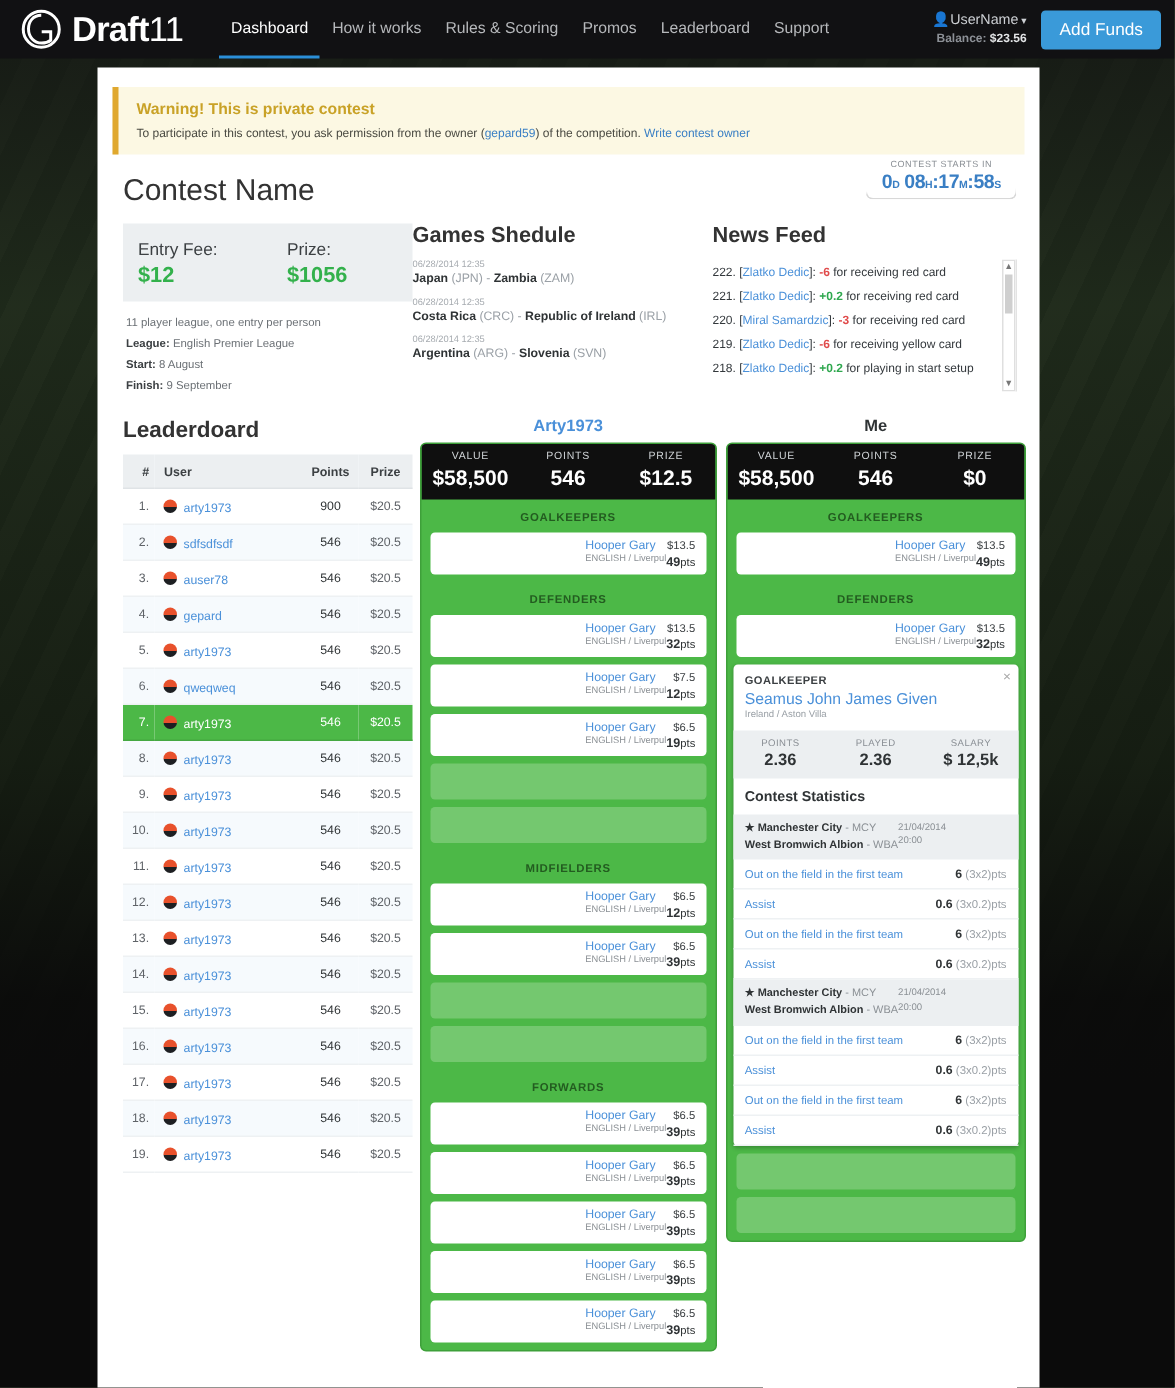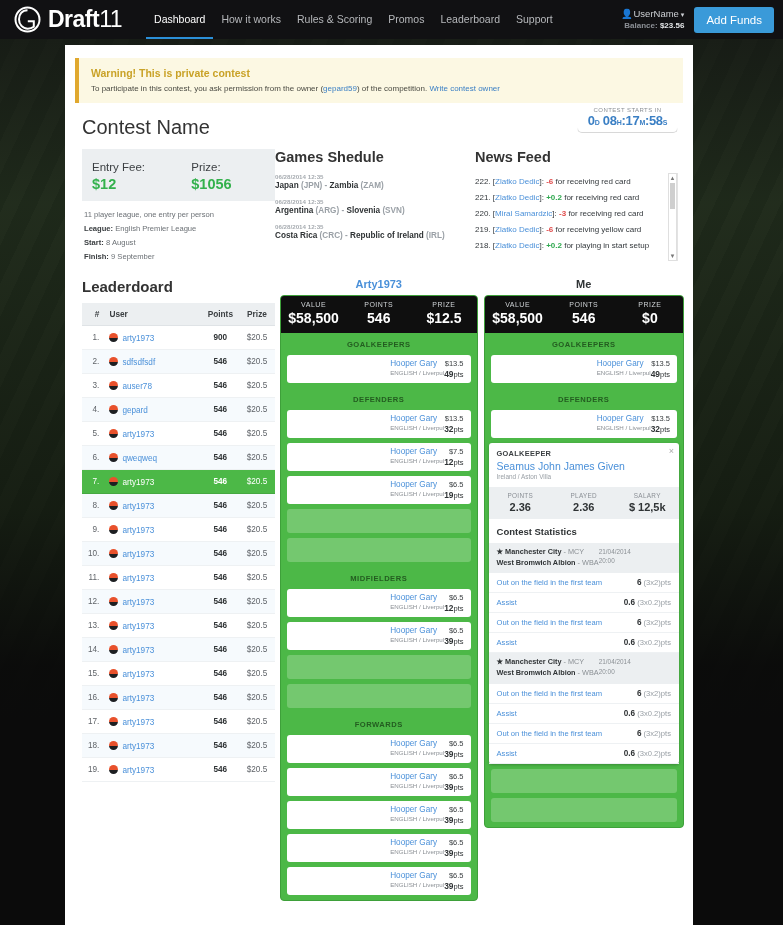--- a/index.html
+++ b/index.html
@@ -74,21 +74,21 @@
   .col-c { width: 203px; }
 
   .feebox { background: #eceff1; padding: 8px 10px; display: flex; gap: 18px; align-items: baseline; }
   .feebox .lbl { font-size: 11.5px; color: #3c4043; }
   .feebox .val { font-size: 14.5px; color: #33b14c; font-weight: bold; }
   .meta { padding: 7px 0 0 2px; font-size: 7.6px; color: #6b7075; line-height: 1.85; }
   .meta b { color: #3c4043; }
 
   .secthead { font-size: 14.5px; color: #333; font-weight: bold; margin-bottom: 8px; }
 
-  .game { margin-bottom: 8px; font-weight: bold; }
+  .game { margin-bottom: 8px; }
   .game .gdate { font-size: 6.2px; color: #a6abb0; }
   .game .gteams { font-size: 8.2px; color: #9aa0a6; margin-top: 1px; }
   .game .gteams b { color: #2f3335; }
 
   .newsfeed { position: relative; border: 1px solid #e3e3e3; border-width: 0 1px 0 0; padding-right: 8px; height: 88px; overflow: hidden; }
   .news { font-size: 8px; color: #33383c; padding: 3.5px 0; }
   .news a { color: #4a90d9; text-decoration: none; }
   .news .neg { color: #e04b4b; font-weight: bold; }
   .news .pos { color: #2fa84f; font-weight: bold; }
   .nfscroll { position: absolute; right: 0; top: 0; width: 9px; height: 88px; border: 1px solid #dfdfdf; background: #fff; }
@@ -103,21 +103,21 @@
   table.lb th {
     background: #eceff1; color: #3c4043; font-size: 8.3px; text-align: left;
     padding: 6px 6px; font-weight: bold; border-bottom: 1px solid #dfe3e6;
   }
   table.lb th.num, table.lb td.num { width: 19px; text-align: right; padding-right: 4px; }
   table.lb th.pts, table.lb td.pts { width: 34px; text-align: center; }
   table.lb th.prz, table.lb td.prz { width: 36px; text-align: center; }
   table.lb td { font-size: 8.2px; padding: 6.5px 6px; color: #5f6368; border-bottom: 1px solid #eef1f3; }
   table.lb td.num { color: #5f6368; }
   table.lb td.user a { color: #4a90d9; text-decoration: none; }
-  table.lb td.pts { font-weight: bold; color: #2f3335; }
+  table.lb td.pts { font-weight: normal; color: #2f3335; }
   table.lb td.prz { color: #5f6368; }
   table.lb tr.alt td { background: #f6fafd; }
   table.lb tr.me td { background: #4cb847; color: #fff; border-bottom-color: #45a841; }
   table.lb tr.me td a { color: #fff; }
   table.lb tr.me td.pts { color: #fff; }
   .av {
     display: inline-block; width: 9px; height: 9px; border-radius: 50%;
     vertical-align: -1px; margin-right: 4px;
     background: linear-gradient(180deg, #e8512c 0 55%, #1d1f22 55% 100%);
   }
@@ -236,25 +236,25 @@
 
     <div class="col-b">
       <div class="secthead">Games Shedule</div>
       <div id="games-list">
           <div class="game">
             <div class="gdate">06/28/2014 12:35</div>
             <div class="gteams"><b>Japan</b> (JPN) - <b>Zambia</b> (ZAM)</div>
           </div>
           <div class="game">
             <div class="gdate">06/28/2014 12:35</div>
-            <div class="gteams"><b>Argentina</b> (ARG) - <b>Slovenia</b> (SVN)</div>
+            <div class="gteams"><b>Costa Rica</b> (CRC) - <b>Republic of Ireland</b> (IRL)</div>
           </div>
           <div class="game">
             <div class="gdate">06/28/2014 12:35</div>
-            <div class="gteams"><b>Costa Rica</b> (CRC) - <b>Republic of Ireland</b> (IRL)</div>
+            <div class="gteams"><b>Argentina</b> (ARG) - <b>Slovenia</b> (SVN)</div>
           </div>
         </div>
     </div>
 
     <div class="col-c">
       <div class="secthead">News Feed</div>
       <div class="newsfeed">
         <div id="news-list">
             <div class="news">222. [<a href="#">Zlatko Dedic</a>]: <span class="neg">-6</span> for receiving red card</div>
             <div class="news">221. [<a href="#">Zlatko Dedic</a>]: <span class="pos">+0.2</span> for receiving red card</div>

